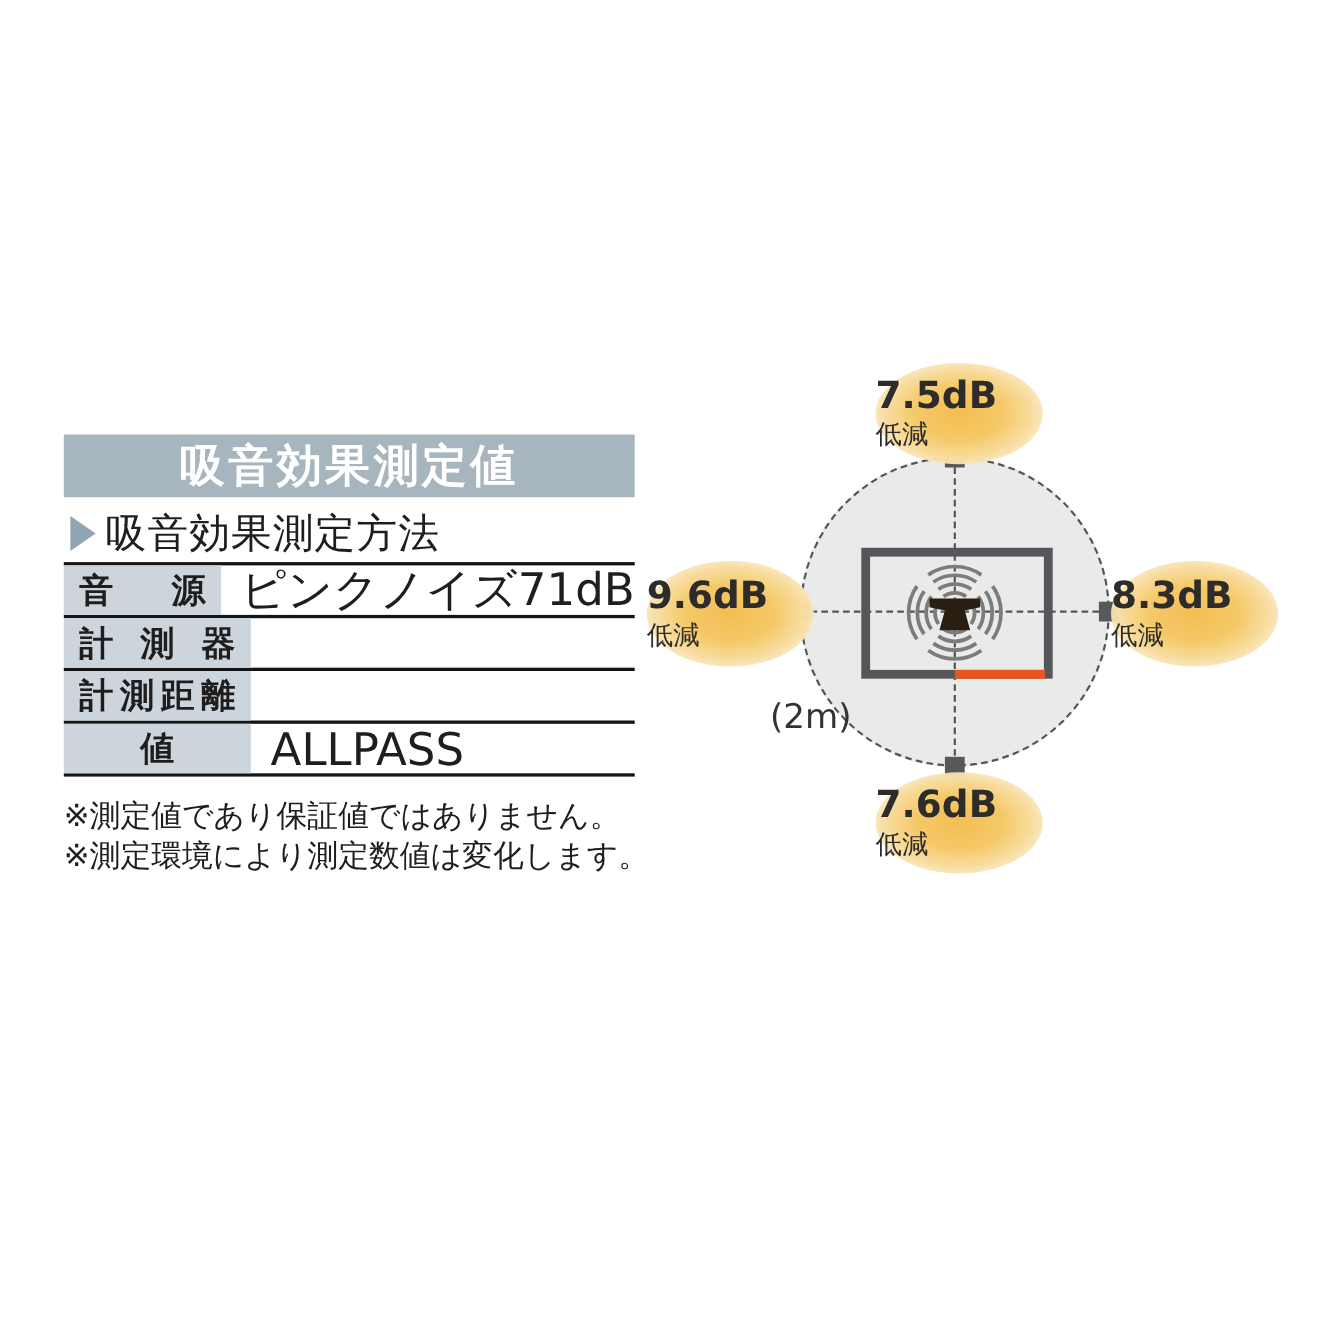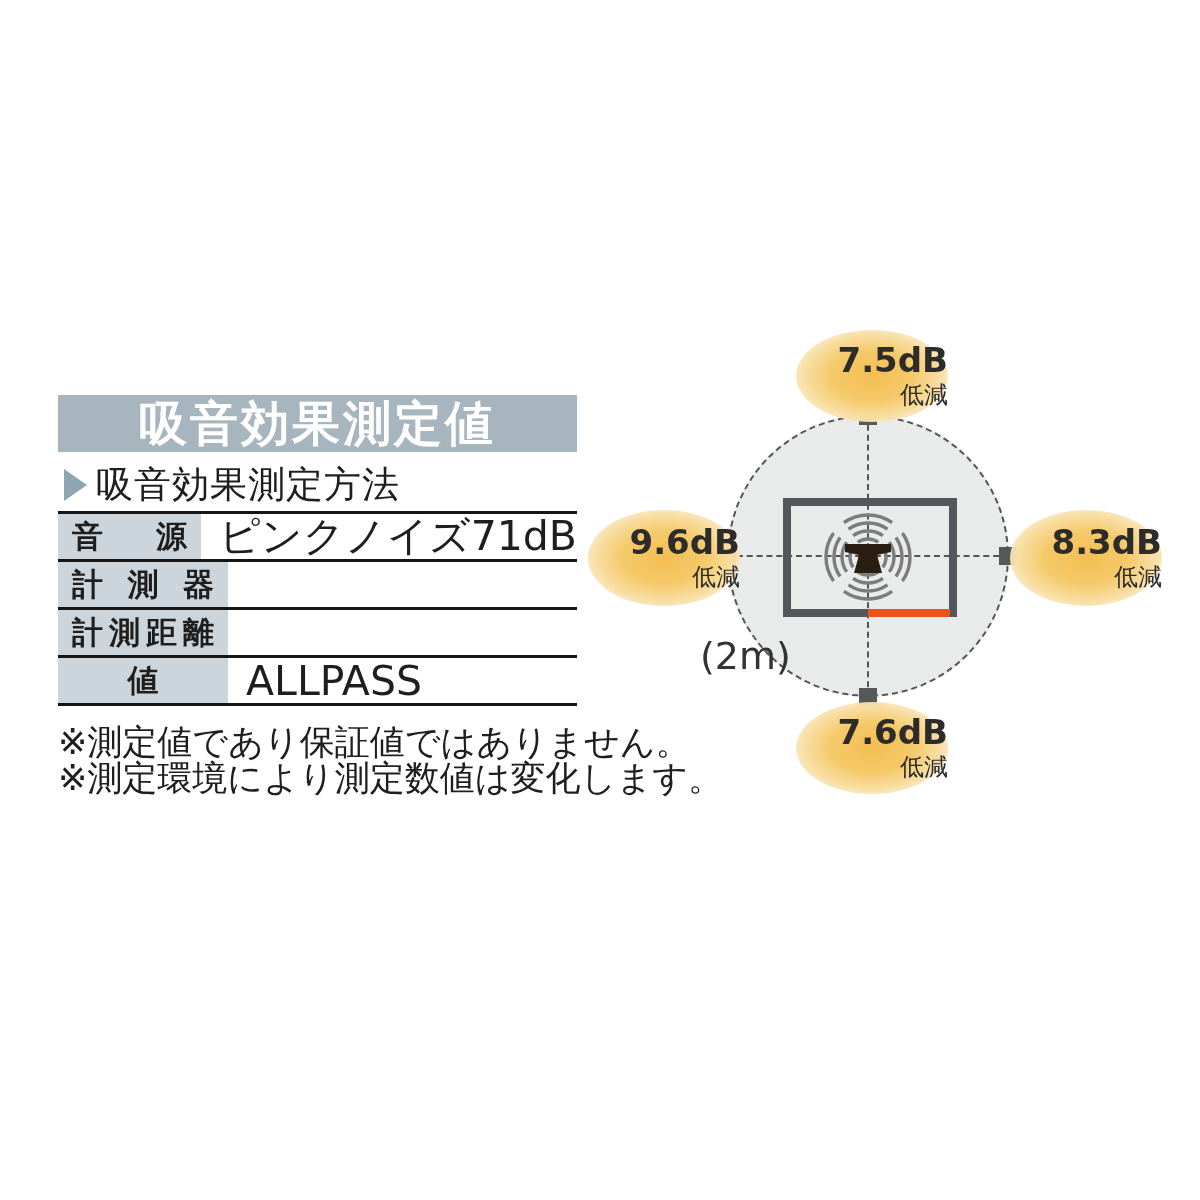--- a/index.html
+++ b/index.html
@@ -5,21 +5,21 @@
   * { margin:0; padding:0; box-sizing:border-box; }
   html,body { background:#fff; }
   body { width:1200px; height:1200px; font-family:"DejaVu Sans", sans-serif; color:#1e1e1e; }
   .page { position:relative; width:1200px; height:1200px; background:#ffffff; overflow:hidden; }
 
   
   .header-bar{
     position:absolute; left:58px; top:395px; width:519px; height:57px;
     background:#a7b5be; display:flex; align-items:center; justify-content:center;
   }
-  .header-bar .t{ color:#ffffff; font-size:48px; font-weight:700; letter-spacing:3px; }
+  .header-bar .t{ color:#ffffff; font-size:41px; font-weight:700; letter-spacing:3px; }
 
   .method{ position:absolute; left:64px; top:463px; height:44px; display:flex; align-items:center; }
   .method .tri{
     width:0; height:0; margin-right:9px;
     border-left:23px solid #8fa6b2; border-top:16px solid transparent; border-bottom:16px solid transparent;
   }
   .method .t{ font-size:37px; font-weight:400; color:#1e1e1e; letter-spacing:1px; }
 
   .spec-table{ position:absolute; left:58px; top:511px; width:519px; border-top:3px solid #151515; }
   .spec-row{ display:flex; height:48px; border-bottom:3px solid #151515; }
@@ -27,21 +27,21 @@
     width:170px; background:#cbd5db; padding:0 14px;
     display:flex; align-items:center; justify-content:space-between;
     font-size:31px; font-weight:600; color:#1e1e1e;
   }
   .spec-label span:only-child{ margin:0 auto; }
   .spec-value{
     flex:1; display:flex; align-items:center; padding-left:18px;
     font-size:41px; font-weight:500; color:#1e1e1e; white-space:nowrap;
   }
 
-  .footnotes{ position:absolute; left:58px; top:724px; font-size:35px; font-weight:500; line-height:36px; color:#1e1e1e; }
+  .footnotes{ position:absolute; left:58px; top:724px; font-size:28px; font-weight:500; line-height:36px; color:#1e1e1e; }
 
   
   .circle{
     position:absolute; left:727px; top:415px; width:282px; height:282px;
     background:#e9eaea; border:2px dashed #555; border-radius:50%;
   }
   .cross-h{ position:absolute; left:727px; top:555px; width:282px; height:0; border-top:2px dashed #555; }
   .cross-v{ position:absolute; left:867px; top:415px; width:0; height:282px; border-left:2px dashed #555; }
 
   .marker{ position:absolute; width:18px; height:18px; background:#57585a; }
@@ -49,33 +49,33 @@
   .marker-bottom{ left:859px; top:688px; }
   .marker-left{ left:718px; top:547px; }
   .marker-right{ left:999px; top:547px; }
 
   .room{ position:absolute; left:783px; top:498px; width:174px; height:119px; border:8px solid #55565a; }
   .orange-seg{ position:absolute; left:868px; top:609px; width:82px; height:8px; background:#e8551e; }
 
   .speaker-svg{ position:absolute; left:798px; top:487px; width:140px; height:140px; }
 
   .glow{
-    position:absolute; display:flex; flex-direction:column; align-items:flex-end; justify-content:center;
+    position:absolute; display:flex; flex-direction:column; align-items:flex-start; justify-content:center;
     text-align:center; border-radius:50%;
     background:radial-gradient(ellipse at center,
       #f3be52 0%, #f5c969 38%, #f8dda0 62%, rgba(251,238,211,0.85) 80%, rgba(255,255,255,0) 100%);
   }
   .glow .db{ font-size:34px; font-weight:700; color:#2e2c2a; line-height:36px; }
   .glow .note{ font-size:24px; font-weight:400; color:#2e2c2a; line-height:30px; margin-top:2px; }
   .glow-top{ left:796px; top:330px; width:152px; height:92px; }
   .glow-bottom{ left:796px; top:702px; width:152px; height:92px; }
   .glow-left{ left:588px; top:510px; width:152px; height:96px; }
   .glow-right{ left:1010px; top:510px; width:152px; height:96px; }
 
-  .dist-label{ position:absolute; left:700px; top:634px; font-size:38px; font-weight:500; color:#333; }
+  .dist-label{ position:absolute; left:700px; top:634px; font-size:31px; font-weight:500; color:#333; }
 </style>
 </head>
 <body>
 
 <div class="page">
 
   <div class="header-bar">
     <div class="t">吸音効果測定値</div>
   </div>
 

